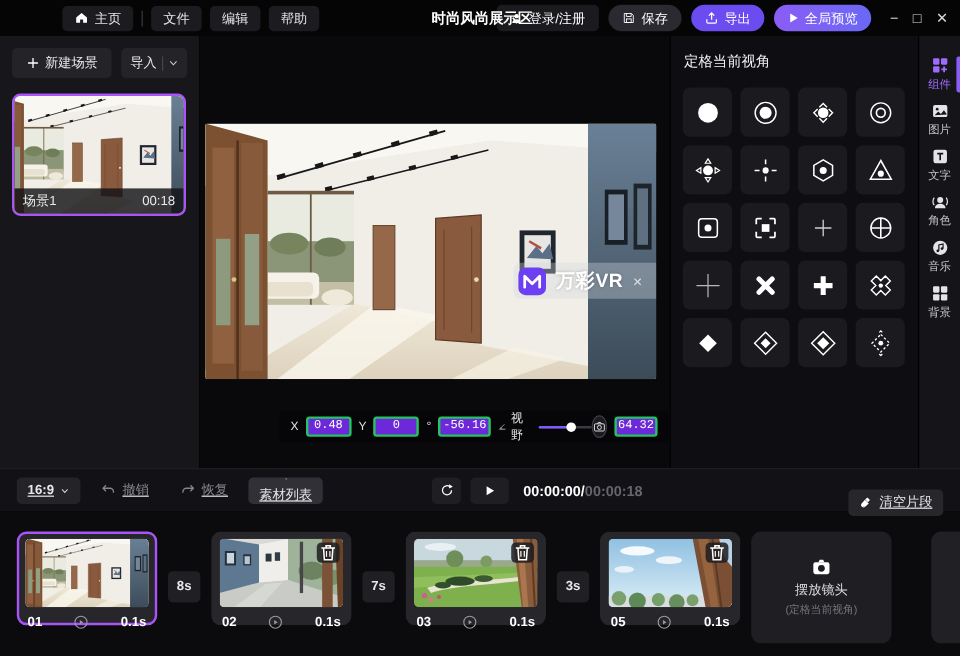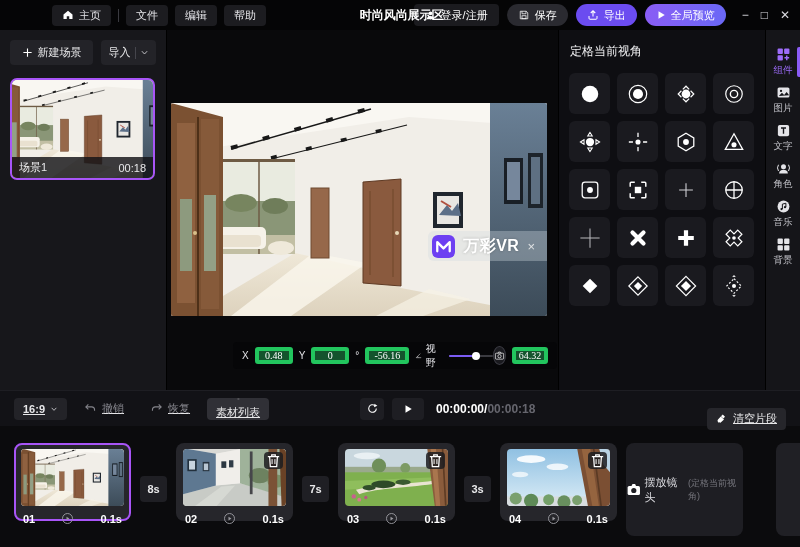--- a/index.html
+++ b/index.html
@@ -28,27 +28,27 @@
   .new-scene-btn { flex:1; height:25px; background:#232328; border-radius:4px; display:flex; align-items:center; justify-content:center; gap:5px; color:#e8e8ea; }
   .import-btn { width:55px; height:25px; background:#232328; border-radius:4px; display:flex; align-items:center; justify-content:center; gap:4px; }
   .import-sep { width:1px; height:12px; background:#45454c; }
   .scene-card { margin-top:13px; width:145px; height:102px; border:2px solid #a855f7; border-radius:7px; position:relative; overflow:hidden; background:#222; }
   .scene-card svg.thumb { width:100%; height:100%; }
   .scene-label-bar { position:absolute; left:0; right:0; bottom:0; height:21px; background:rgba(18,18,22,.82); display:flex; align-items:center; justify-content:space-between; padding:0 7px; font-size:11px; }
 
   .canvas { flex:1; background:#09090b; position:relative; }
   .stage { position:absolute; left:4px; top:73px; width:376px; height:213px; border-radius:2px; overflow:hidden; }
   .stage svg { width:100%; height:100%; }
-  .watermark { position:absolute; right:0; top:128px; height:30px; display:flex; align-items:center; gap:8px; padding:0 12px 0 4px; background:rgba(210,218,224,.35); border-radius:6px 0 0 6px; }
+  .watermark { position:absolute; right:0; top:116px; height:30px; display:flex; align-items:center; gap:8px; padding:0 12px 0 4px; background:rgba(210,218,224,.35); border-radius:6px 0 0 6px; }
   .wm-logo { width:23px; height:23px; border-radius:6px; background:#6d3ff2; display:flex; align-items:center; justify-content:center; }
   .wm-text { color:#fff; font-size:16px; font-weight:bold; letter-spacing:.5px; text-shadow:0 0 3px rgba(0,0,0,.25); }
   .wm-close { color:#f2f2f2; font-size:13px; opacity:.85; }
 
   .coord-bar { position:absolute; left:66px; right:1px; top:312px; height:27px; background:#060608; border-radius:4px; display:flex; align-items:center; gap:6px; padding:0 9px; font-size:10px; color:#e2e2e6; }
-  .coord-input { height:17px; background:#14532d; border:4px solid #22c55e; border-radius:3px; color:#fff; font-size:10px; text-align:center; font-family:Liberation Serif, serif; }
+  .coord-input { height:17px; background:#6d28d9; border:2px solid #22c55e; border-radius:3px; color:#fff; font-size:10px; text-align:center; font-family:Liberation Mono, monospace; }
   .w34 { width:38px; } .w44 { width:44px; } .w36 { width:36px; }
   .fov-label { display:flex; align-items:center; gap:3px; }
   .slider { position:relative; width:82px; height:14px; margin:0 4px; }
   .slider .track { position:absolute; top:6px; left:0; right:0; height:2px; background:#3a3a40; border-radius:1px; }
   .slider .fill { position:absolute; top:6px; left:0; width:55%; height:2px; background:#7c5cf5; border-radius:1px; }
   .slider .thumb { position:absolute; top:3px; left:53%; width:8px; height:8px; background:#fff; border-radius:50%; }
   .cam-btn { width:19px; height:19px; border-radius:50%; background:#1a1a1f; border:1px solid #3c3c44; display:flex; align-items:center; justify-content:center; margin-left:-10px; }
 
   .right-panel { width:207px; background:#0e0e12; border-left:1px solid #000; padding:11px 10px; }
   .rp-title { font-size:12px; color:#f0f0f2; margin:2px 0 13px 1px; }
@@ -76,21 +76,21 @@
 
   
   .timeline { height:121px; background:#0b0b0d; padding:17px 0 0 14px; display:flex; align-items:flex-start; gap:9px; }
   .clip { width:117px; height:78px; background:#26262b; border:2px solid transparent; border-radius:8px; padding:4px 5px; position:relative; flex:none; }
   .clip.selected { border-color:#a855f7; }
   .clip-thumb { height:57px; border-radius:4px; overflow:hidden; position:relative; background:#333; }
   .clip-thumb svg { width:100%; height:100%; }
   .trash-btn { position:absolute; top:3px; right:3px; width:19px; height:17px; background:rgba(28,28,32,.85); border-radius:4px; display:flex; align-items:center; justify-content:center; }
   .clip-foot { height:25px; display:flex; align-items:center; justify-content:space-between; padding:0 2px; font-weight:bold; font-size:11px; color:#fff; }
   .gap-badge { width:27px; height:26px; background:#1f1f24; border-radius:4px; display:flex; align-items:center; justify-content:center; font-weight:bold; font-size:11px; color:#e8e8ea; margin-top:33px; flex:none; }
-  .place-cam { width:117px; height:93px; background:#1e1e23; border-radius:8px; display:flex; flex-direction:row; align-items:center; justify-content:center; gap:3px; flex:none; }
+  .place-cam { width:117px; height:93px; background:#1e1e23; border-radius:8px; display:flex; flex-direction:column; align-items:center; justify-content:center; gap:3px; flex:none; }
   .place-cam .lbl { font-size:11px; color:#dcdce0; }
   .place-cam .hint { font-size:9px; color:#76767d; }
   .edge-card { margin-left:auto; width:24px; height:93px; background:#202025; border-radius:8px 0 0 8px; flex:none; }
 
   .ico { stroke:#fff; fill:none; stroke-width:1.5; }
 </style>
 </head>
 <body>
 
 <svg width="0" height="0" style="position:absolute">
@@ -672,21 +672,21 @@
           <use href="#scene-sky"></use>
         </svg>
       <div class="trash-btn">
           <svg width="10" height="10" viewBox="0 0 24 24">
             <path d="M4,6.5 h16 M9.5,6 V4 h5 v2 M6.5,6.5 l1,14 h9 l1,-14" stroke="#fff" stroke-width="1.8" fill="none"></path>
             <path d="M10,10 v7 M14,10 v7" stroke="#fff" stroke-width="1.4"></path>
           </svg>
         </div>
     </div>
     <div class="clip-foot">
-      <span>04</span>
+      <span>05</span>
       <svg width="15" height="15" viewBox="0 0 24 24">
           <circle cx="12" cy="12" r="8" stroke="#9a9aa0" stroke-width="1.5" fill="none"></circle>
           <polygon points="10.4,9 15,12 10.4,15" fill="#9a9aa0"></polygon>
         </svg>
       <span>0.1s</span>
     </div>
   </div>
 
   <div class="place-cam">
     <svg width="17" height="17" viewBox="0 0 24 24">

